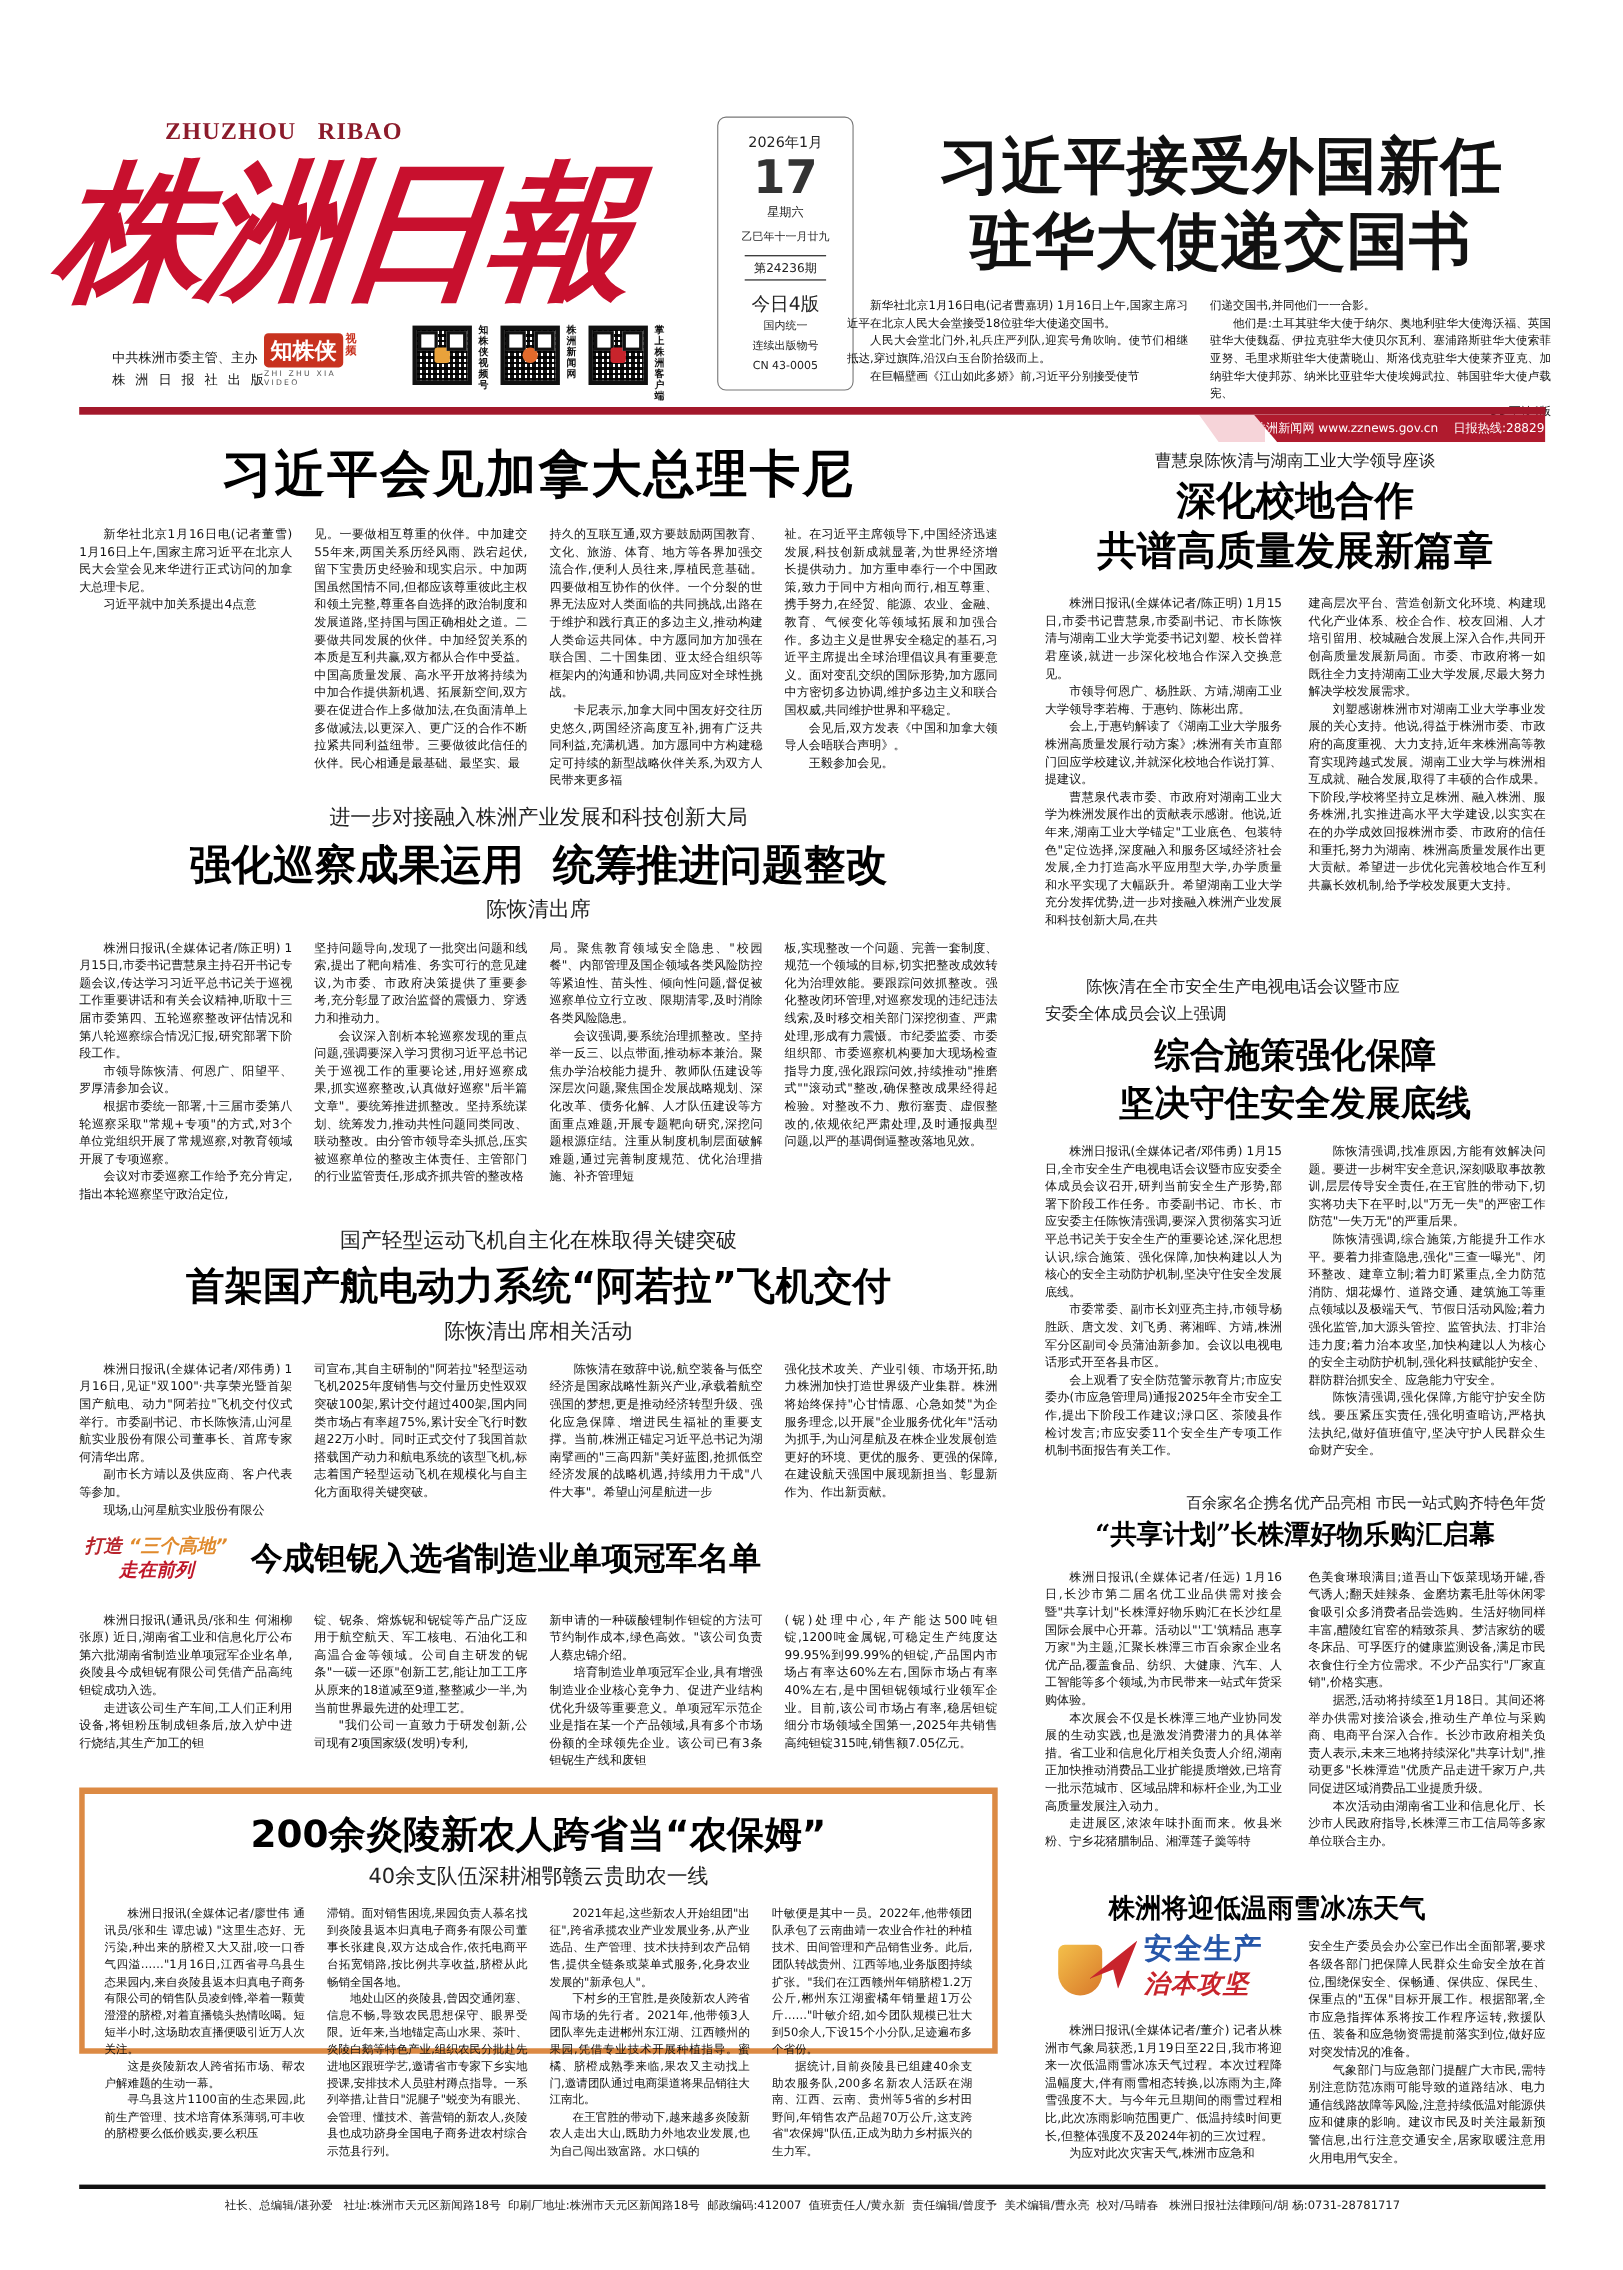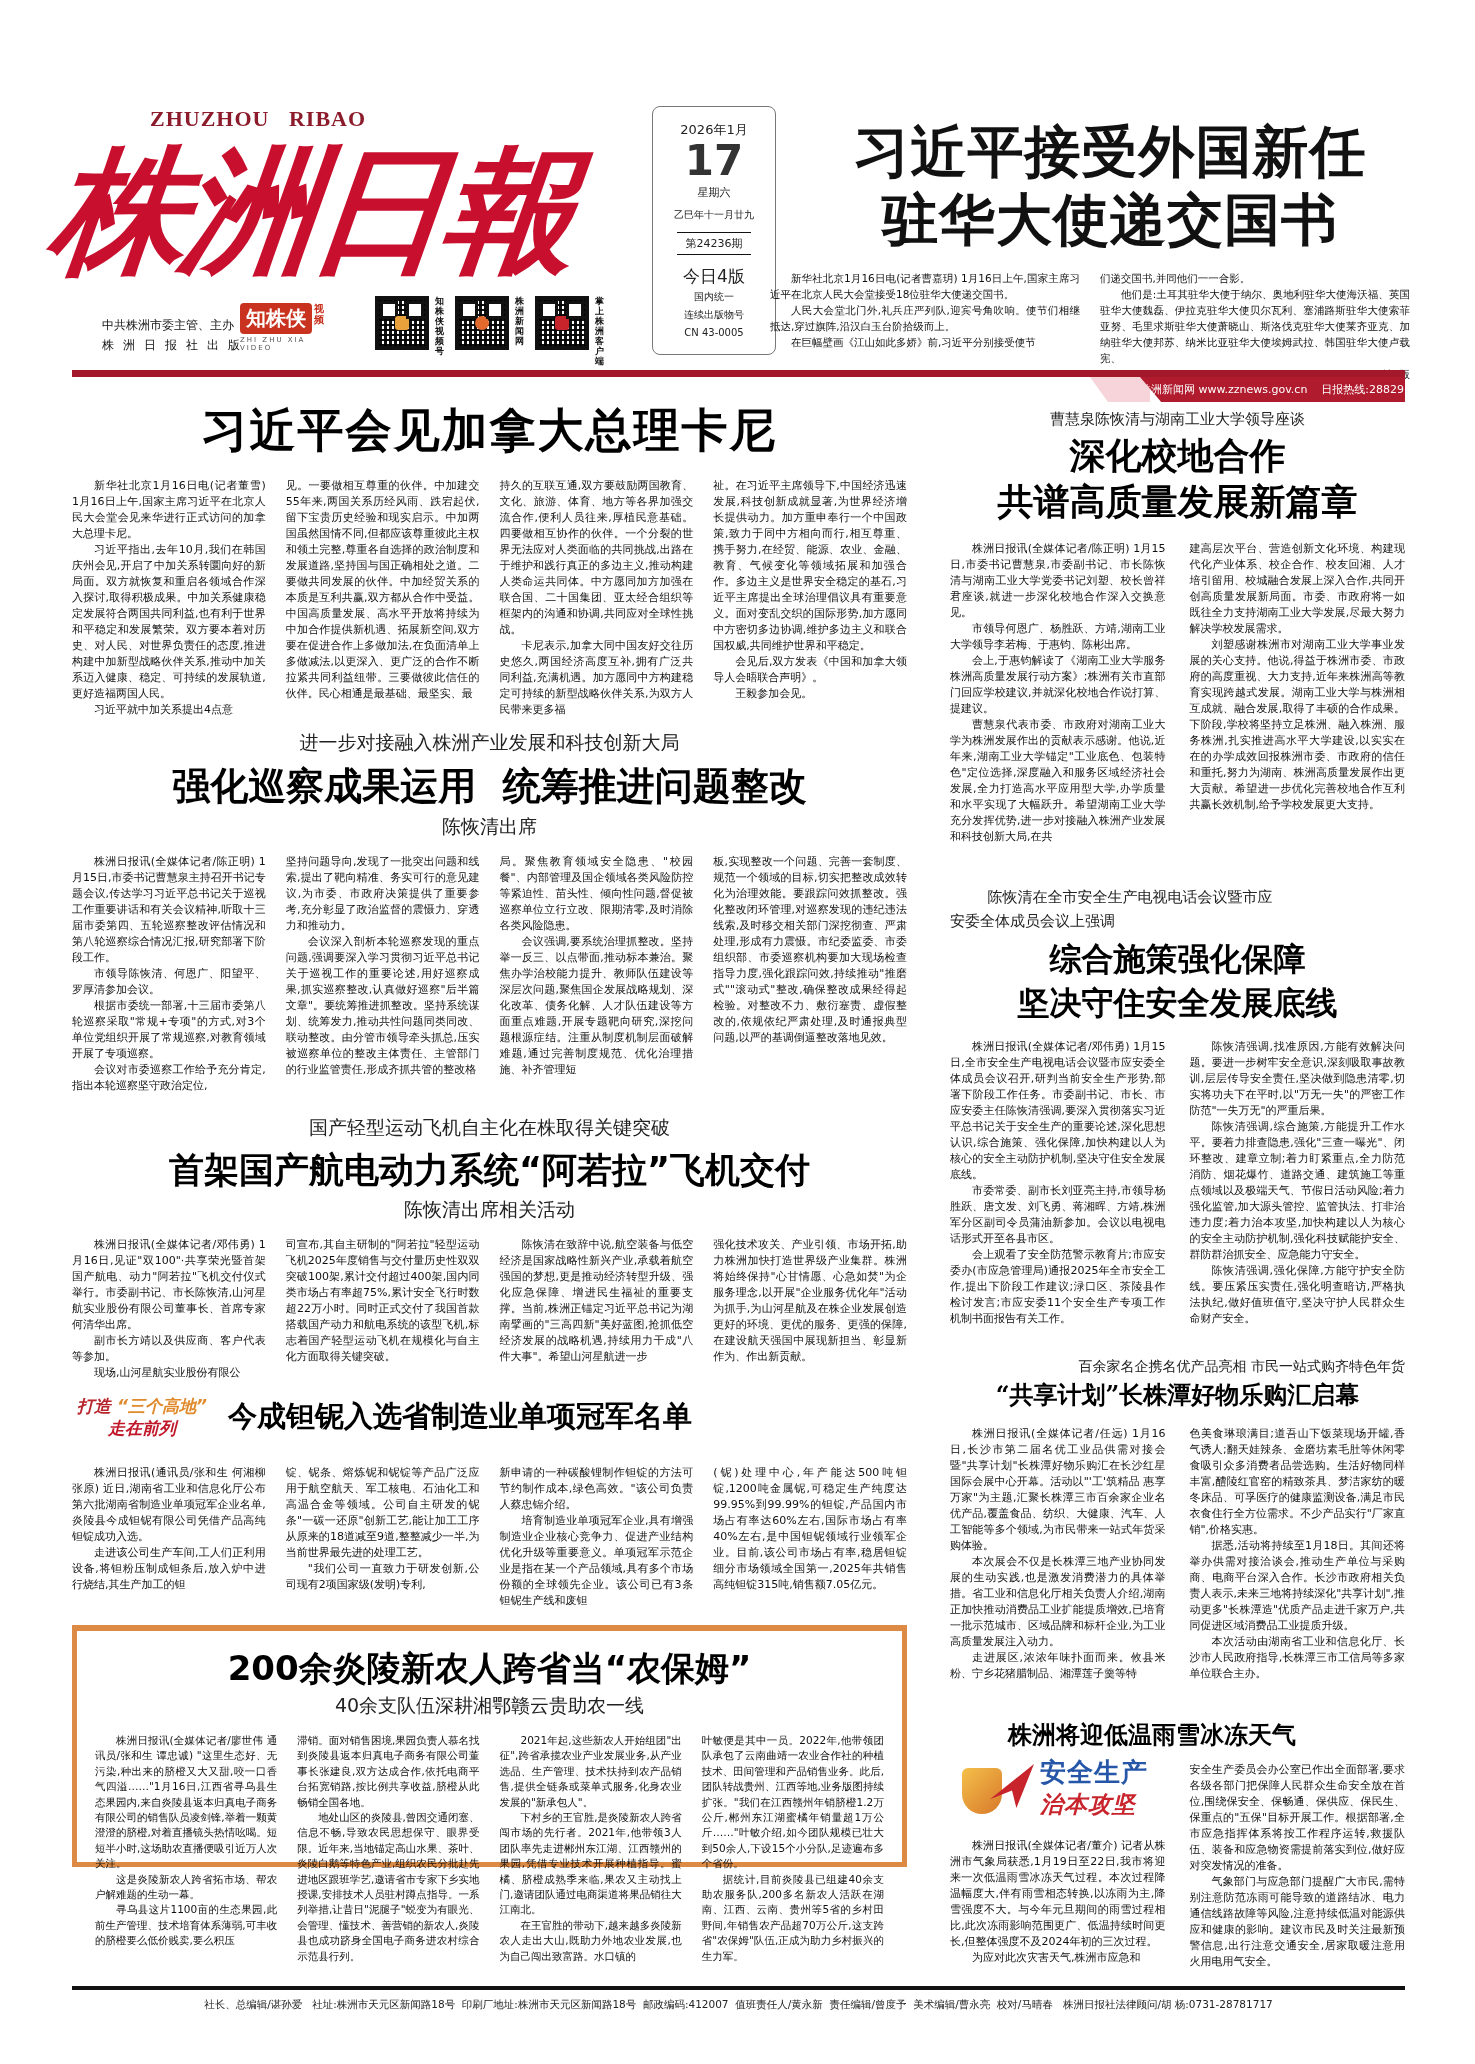--- a/index.html
+++ b/index.html
@@ -185,21 +185,20 @@
 <div class="abs web-bar">
   <div class="pink"></div>
   <div class="red">株洲新闻网 www.zznews.gov.cn    日报热线:28829110</div>
 </div>
 
 <div class="abs s-carney">
   <div class="head">习近平会见加拿大总理卡尼</div>
   <div class="cols">
     <div class="col">
       <p>新华社北京1月16日电(记者董雪) 1月16日上午,国家主席习近平在北京人民大会堂会见来华进行正式访问的加拿大总理卡尼。</p>
-      <p>习近平指出,去年10月,我们在韩国庆州会见,开启了中加关系转圜向好的新局面。双方就恢复和重启各领域合作深入探讨,取得积极成果。中加关系健康稳定发展符合两国共同利益,也有利于世界和平稳定和发展繁荣。双方要本着对历史、对人民、对世界负责任的态度,推进构建中加新型战略伙伴关系,推动中加关系迈入健康、稳定、可持续的发展轨道,更好造福两国人民。</p>
       <p>习近平就中加关系提出4点意</p>
     </div>
     <div class="col">
         <p class="cont">见。一要做相互尊重的伙伴。中加建交55年来,两国关系历经风雨、跌宕起伏,留下宝贵历史经验和现实启示。中加两国虽然国情不同,但都应该尊重彼此主权和领土完整,尊重各自选择的政治制度和发展道路,坚持国与国正确相处之道。二要做共同发展的伙伴。中加经贸关系的本质是互利共赢,双方都从合作中受益。中国高质量发展、高水平开放将持续为中加合作提供新机遇、拓展新空间,双方要在促进合作上多做加法,在负面清单上多做减法,以更深入、更广泛的合作不断拉紧共同利益纽带。三要做彼此信任的伙伴。民心相通是最基础、最坚实、最</p>
       </div>
     <div class="col">
       <p class="cont">持久的互联互通,双方要鼓励两国教育、文化、旅游、体育、地方等各界加强交流合作,便利人员往来,厚植民意基础。四要做相互协作的伙伴。一个分裂的世界无法应对人类面临的共同挑战,出路在于维护和践行真正的多边主义,推动构建人类命运共同体。中方愿同加方加强在联合国、二十国集团、亚太经合组织等框架内的沟通和协调,共同应对全球性挑战。</p>
       <p>卡尼表示,加拿大同中国友好交往历史悠久,两国经济高度互补,拥有广泛共同利益,充满机遇。加方愿同中方构建稳定可持续的新型战略伙伴关系,为双方人民带来更多福</p>
     </div>
     <div class="col">
@@ -338,21 +337,21 @@
     <div>综合施策强化保障</div>
     <div>坚决守住安全发展底线</div>
   </div>
   <div class="cols">
     <div class="col">
       <p>株洲日报讯(全媒体记者/邓伟勇) 1月15日,全市安全生产电视电话会议暨市应安委全体成员会议召开,研判当前安全生产形势,部署下阶段工作任务。市委副书记、市长、市应安委主任陈恢清强调,要深入贯彻落实习近平总书记关于安全生产的重要论述,深化思想认识,综合施策、强化保障,加快构建以人为核心的安全主动防护机制,坚决守住安全发展底线。</p>
       <p>市委常委、副市长刘亚亮主持,市领导杨胜跃、唐文发、刘飞勇、蒋湘晖、方靖,株洲军分区副司令员蒲油新参加。会议以电视电话形式开至各县市区。</p>
       <p>会上观看了安全防范警示教育片;市应安委办(市应急管理局)通报2025年全市安全工作,提出下阶段工作建议;渌口区、茶陵县作检讨发言;市应安委11个安全生产专项工作机制书面报告有关工作。</p>
     </div>
     <div class="col">
-      <p>陈恢清强调,找准原因,方能有效解决问题。要进一步树牢安全意识,深刻吸取事故教训,层层传导安全责任,坚决做到隐患清零,切实将功夫下在平时,以"万无一失"的严密工作防范"一失万无"的严重后果。</p>
+      <p>陈恢清强调,找准原因,方能有效解决问题。要进一步树牢安全意识,深刻吸取事故教训,层层传导安全责任,在王官胜的带动下,切实将功夫下在平时,以"万无一失"的严密工作防范"一失万无"的严重后果。</p>
       <p>陈恢清强调,综合施策,方能提升工作水平。要着力排查隐患,强化"三查一曝光"、闭环整改、建章立制;着力盯紧重点,全力防范消防、烟花爆竹、道路交通、建筑施工等重点领域以及极端天气、节假日活动风险;着力强化监管,加大源头管控、监管执法、打非治违力度;着力治本攻坚,加快构建以人为核心的安全主动防护机制,强化科技赋能护安全、群防群治抓安全、应急能力守安全。</p>
       <p>陈恢清强调,强化保障,方能守护安全防线。要压紧压实责任,强化明查暗访,严格执法执纪,做好值班值守,坚决守护人民群众生命财产安全。</p>
     </div>
   </div>
 </div>
 
 <div class="abs s-share">
   <div class="kicker">百余家名企携名优产品亮相 市民一站式购齐特色年货</div>
   <div class="head">“共享计划”长株潭好物乐购汇启幕</div>
   <div class="cols">

